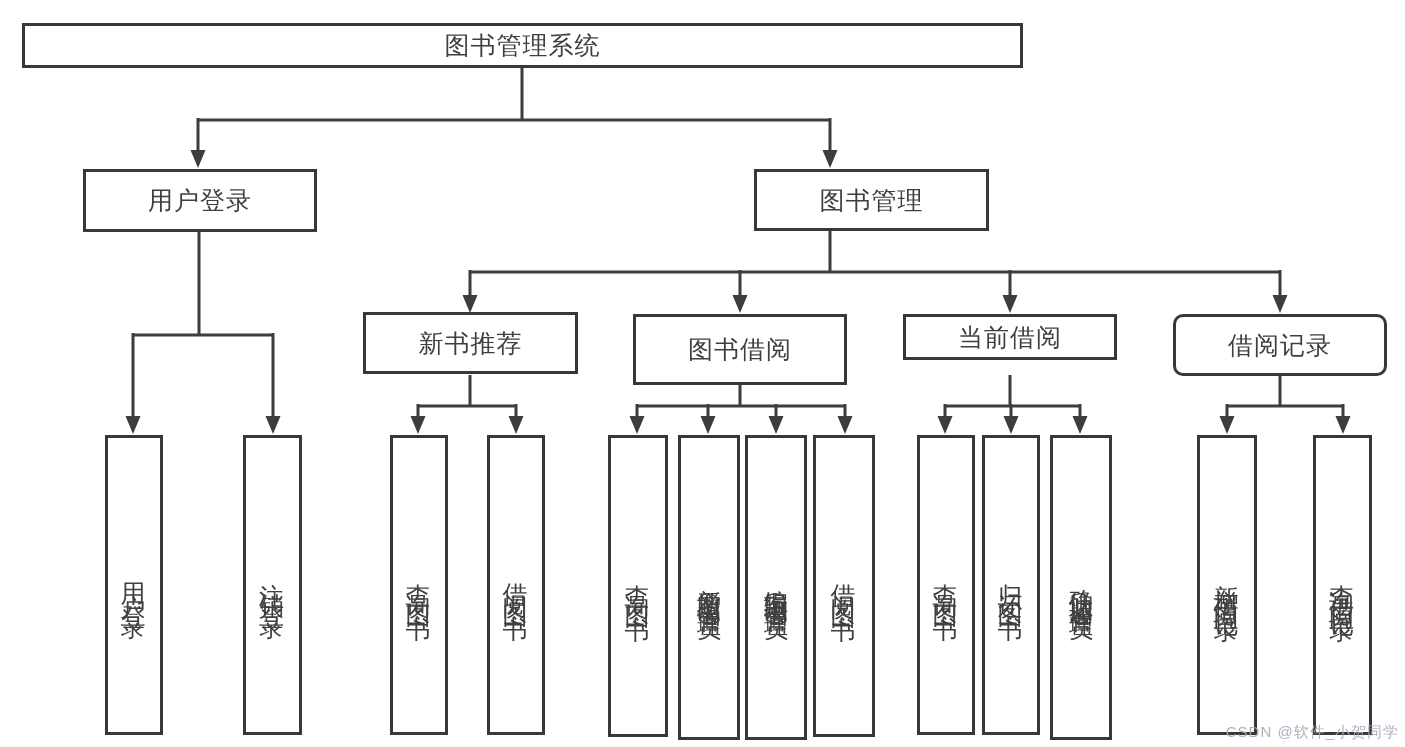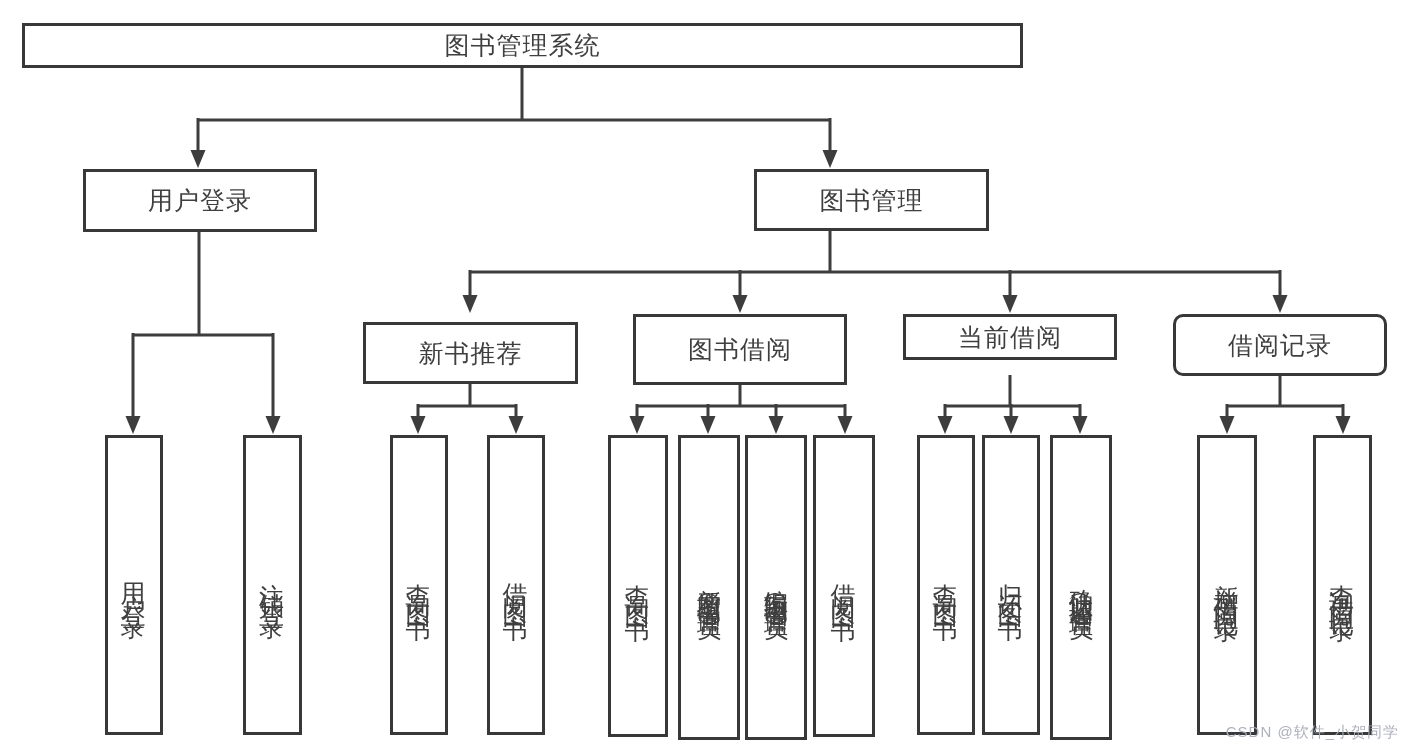--- a/index.html
+++ b/index.html
@@ -92,21 +92,21 @@
     <span>图书管理系统</span>
   </div>
 
   <div class="node hbox" style="left:83px;top:169px;width:234px;height:63px;">
     <span>用户登录</span>
   </div>
   <div class="node hbox" style="left:712px;top:169px;width:235px;height:62px;margin-left:42px;">
     <span>图书管理</span>
   </div>
 
-  <div class="node hbox" style="left:363px;top:322px;width:215px;height:62px;text-align:right;">
+  <div class="node hbox" style="left:363px;top:312px;width:215px;height:62px;text-align:right;">
     <span>新书推荐</span>
   </div>
   <div class="node hbox" style="left:633px;top:314px;width:214px;height:71px;">
     <span>图书借阅</span>
   </div>
   <div class="node hbox" style="left:903px;top:314px;width:214px;height:46px;">
     <span>当前借阅</span>
   </div>
   <div class="node hbox" style="left:1173px;top:314px;width:214px;height:62px;border-radius:10px;">
     <span>借阅记录</span>

